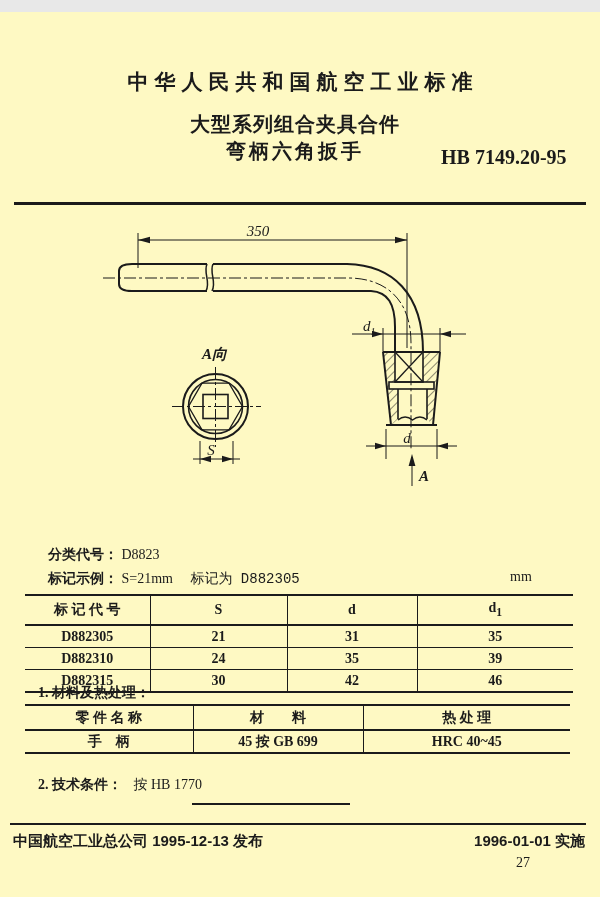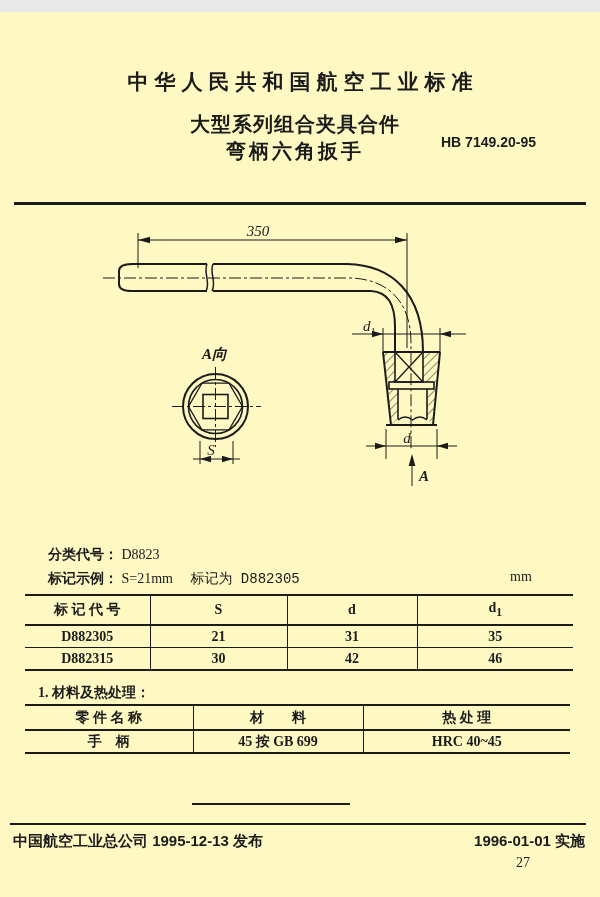--- a/index.html
+++ b/index.html
@@ -15,23 +15,23 @@
     font-weight:bold;font-size:21px;letter-spacing:6px;text-indent:6px;
   }
   .doc-title{
     left:0;width:590px;text-align:center;
     font-family:"Liberation Sans","DejaVu Sans",sans-serif;
     font-weight:bold;font-size:20px;
   }
   .doc-title.l1{top:99px;letter-spacing:1px;}
   .doc-title.l2{top:126px;letter-spacing:3px;}
   .std-no{
-    top:122px;left:441px;
-    font-family:Liberation Sans, sans-serif;
-    font-weight:bold;font-size:14px;
+    top:134px;left:441px;
+    font-family:Liberation Serif, serif;
+    font-weight:bold;font-size:20px;
   }
   .rule-top{top:190px;left:14px;width:572px;height:3px;background:#1b1b1b;}
   .drawing{top:193px;left:0;}
   .textline{font-size:14px;line-height:16px;}
   .lbl{font-weight:bold;}
   .class-line{top:535px;left:48px;}
   .mark-line{top:559px;left:48px;}
   .unit{top:557px;left:510px;font-size:14px;}
   .mark-val{margin-left:14px;font-weight:normal;font-family:Liberation Mono, monospace;}
   table{border-collapse:collapse;table-layout:fixed;font-size:14px;}
@@ -171,20 +171,26 @@
       </tr>
     </thead>
     <tbody>
       <tr>
         <td>D882305</td>
         <td>21</td>
         <td>31</td>
         <td>35</td>
       </tr>
       <tr>
+        <td>D882310</td>
+        <td>24</td>
+        <td>35</td>
+        <td>39</td>
+      </tr>
+      <tr>
         <td>D882315</td>
         <td>30</td>
         <td>42</td>
         <td>46</td>
       </tr>
     </tbody>
   </table>
 
   <div class="abs sec-title sec1 lbl">1. 材料及热处理：</div>
 
@@ -203,20 +209,24 @@
     </thead>
     <tbody>
       <tr>
         <td>手　柄</td>
         <td>45 按 GB 699</td>
         <td>HRC 40~45</td>
       </tr>
     </tbody>
   </table>
 
+  <div class="abs sec-title sec2">
+    <span class="lbl">2. 技术条件：</span>
+    <span class="sec-body">按 HB 1770</span>
+  </div>
 
   <div class="abs line-short"></div>
   <div class="abs line-long"></div>
 
   <div class="abs footer-text footer-left">中国航空工业总公司 1995-12-13 发布</div>
   <div class="abs footer-text footer-right">1996-01-01 实施</div>
   <div class="abs page-num">27</div>
 
 </div>
 

